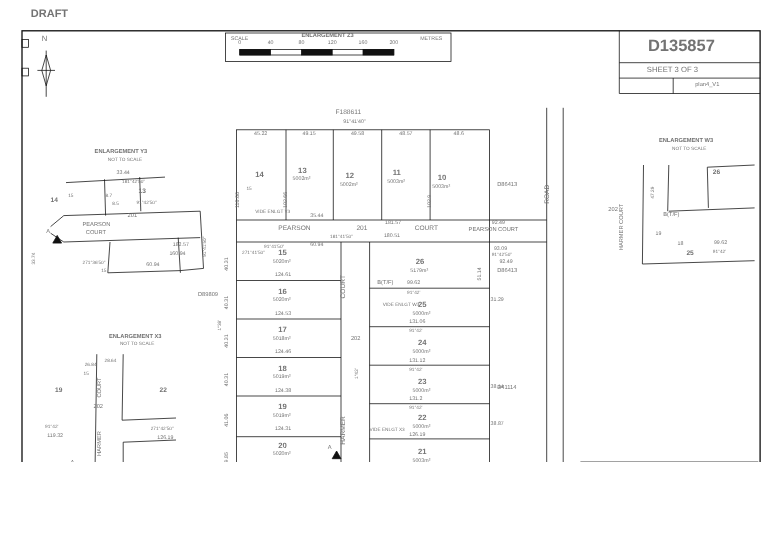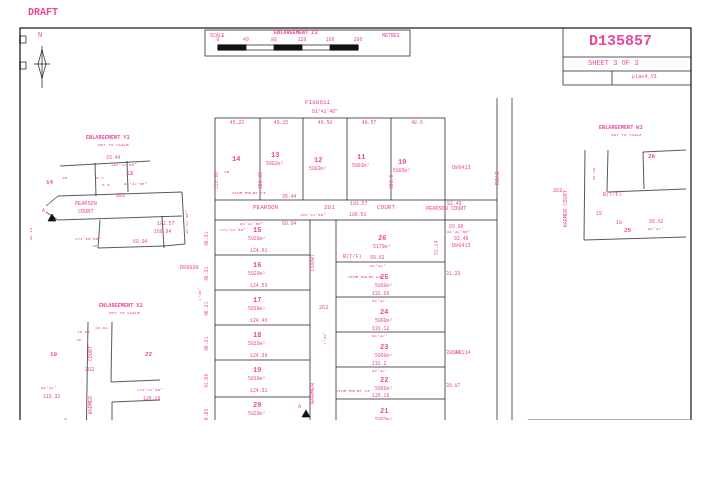--- a/index.html
+++ b/index.html
@@ -1,18 +1,18 @@
 <!DOCTYPE html>
 <html><head>
 <meta charset="utf-8">
 <style>
   *{margin:0;padding:0;box-sizing:border-box}
   html,body{background:#fff}
-  #sheet{position:relative;width:707px;height:420px;background:#fff;color:#ec4899;
-         font-family:Liberation Mono, monospace;overflow:hidden}
+  #sheet{position:relative;width:707px;height:420px;background:#fff;color:#737373;
+         font-family:Liberation Sans, sans-serif;overflow:hidden}
   .L{position:absolute;white-space:nowrap;line-height:1.05;font-size:5.2px}
   .s4{font-size:4.3px}.s45{font-size:4.8px}.s5{font-size:5.2px}
   .s6{font-size:6px}.s7{font-size:7px}.s10{font-size:10px}.s15{font-size:15px}
   .b{font-weight:bold}
   .c{transform:translateX(-50%)}
   .v{transform-origin:0 100%;transform:rotate(-90deg)}
   svg.lines{position:absolute;left:0;top:0}
 </style>
 </head>
 <body>

